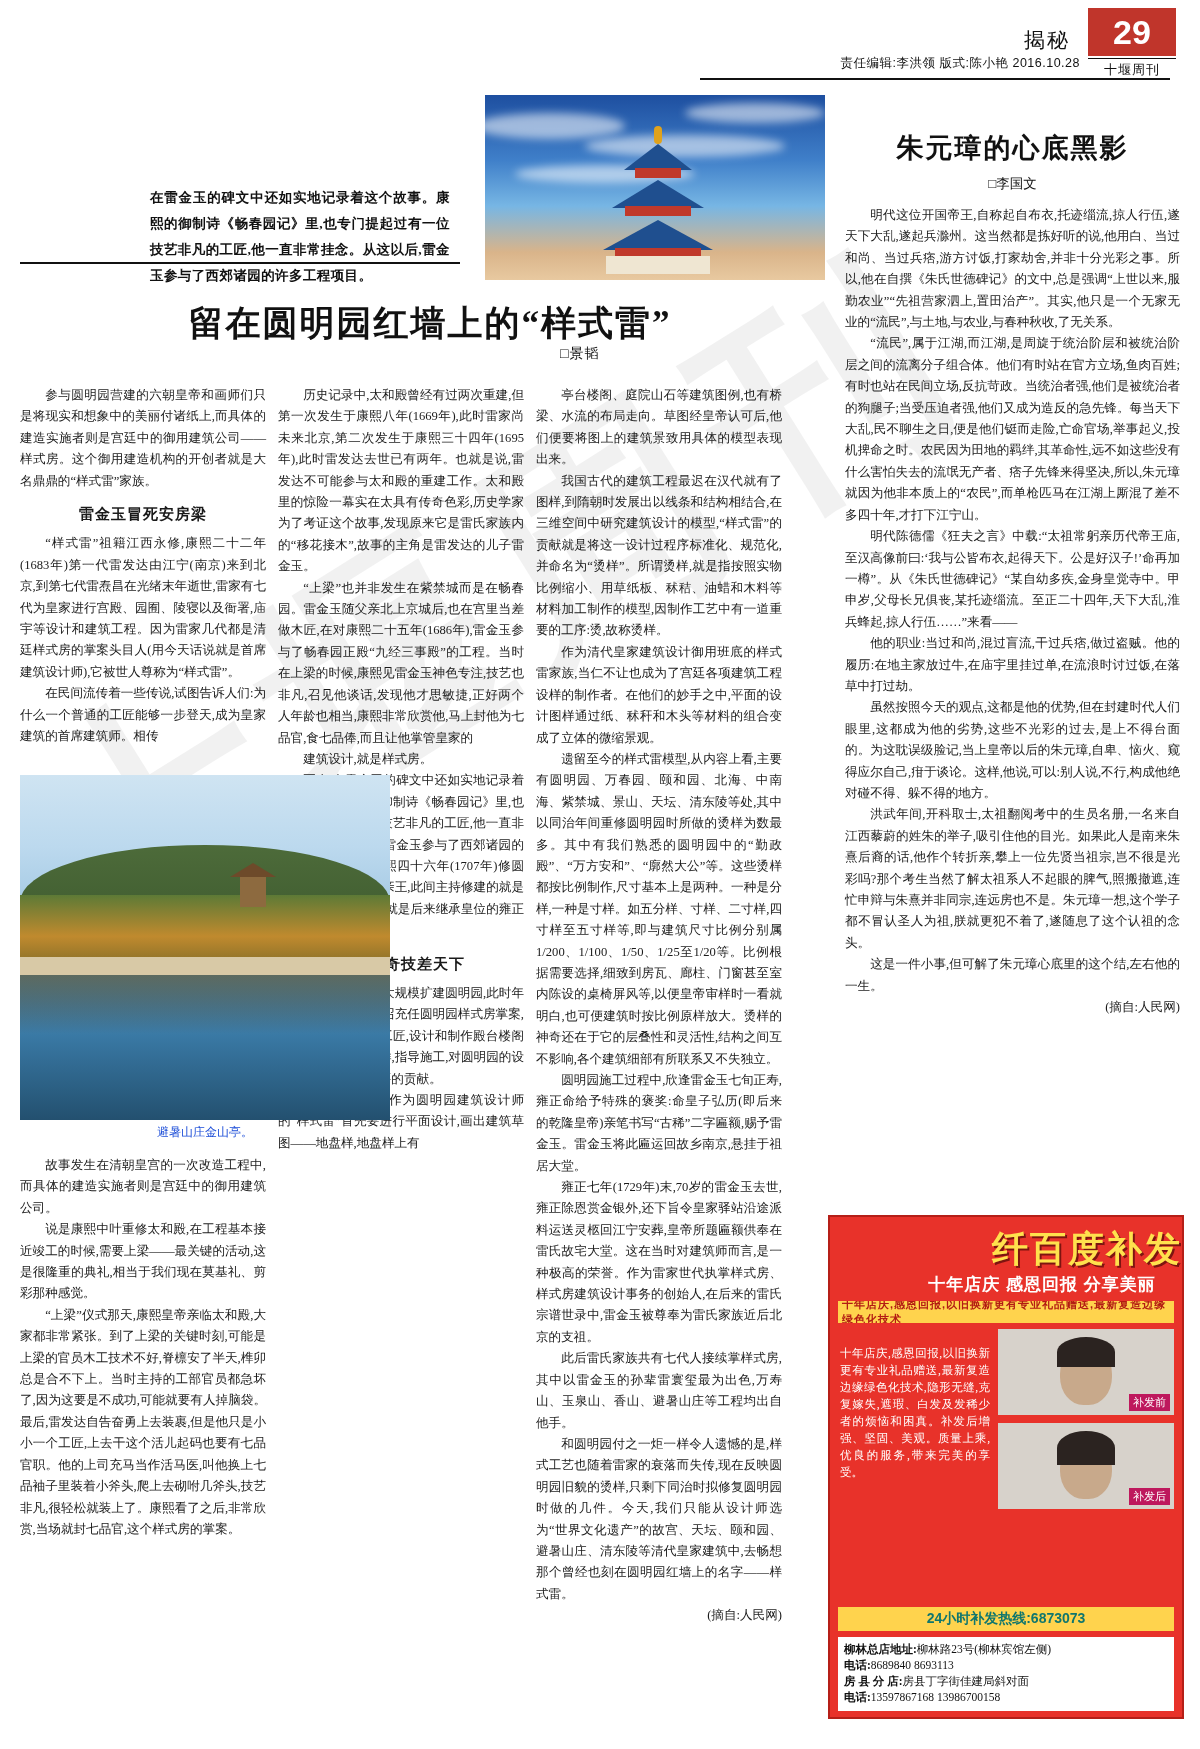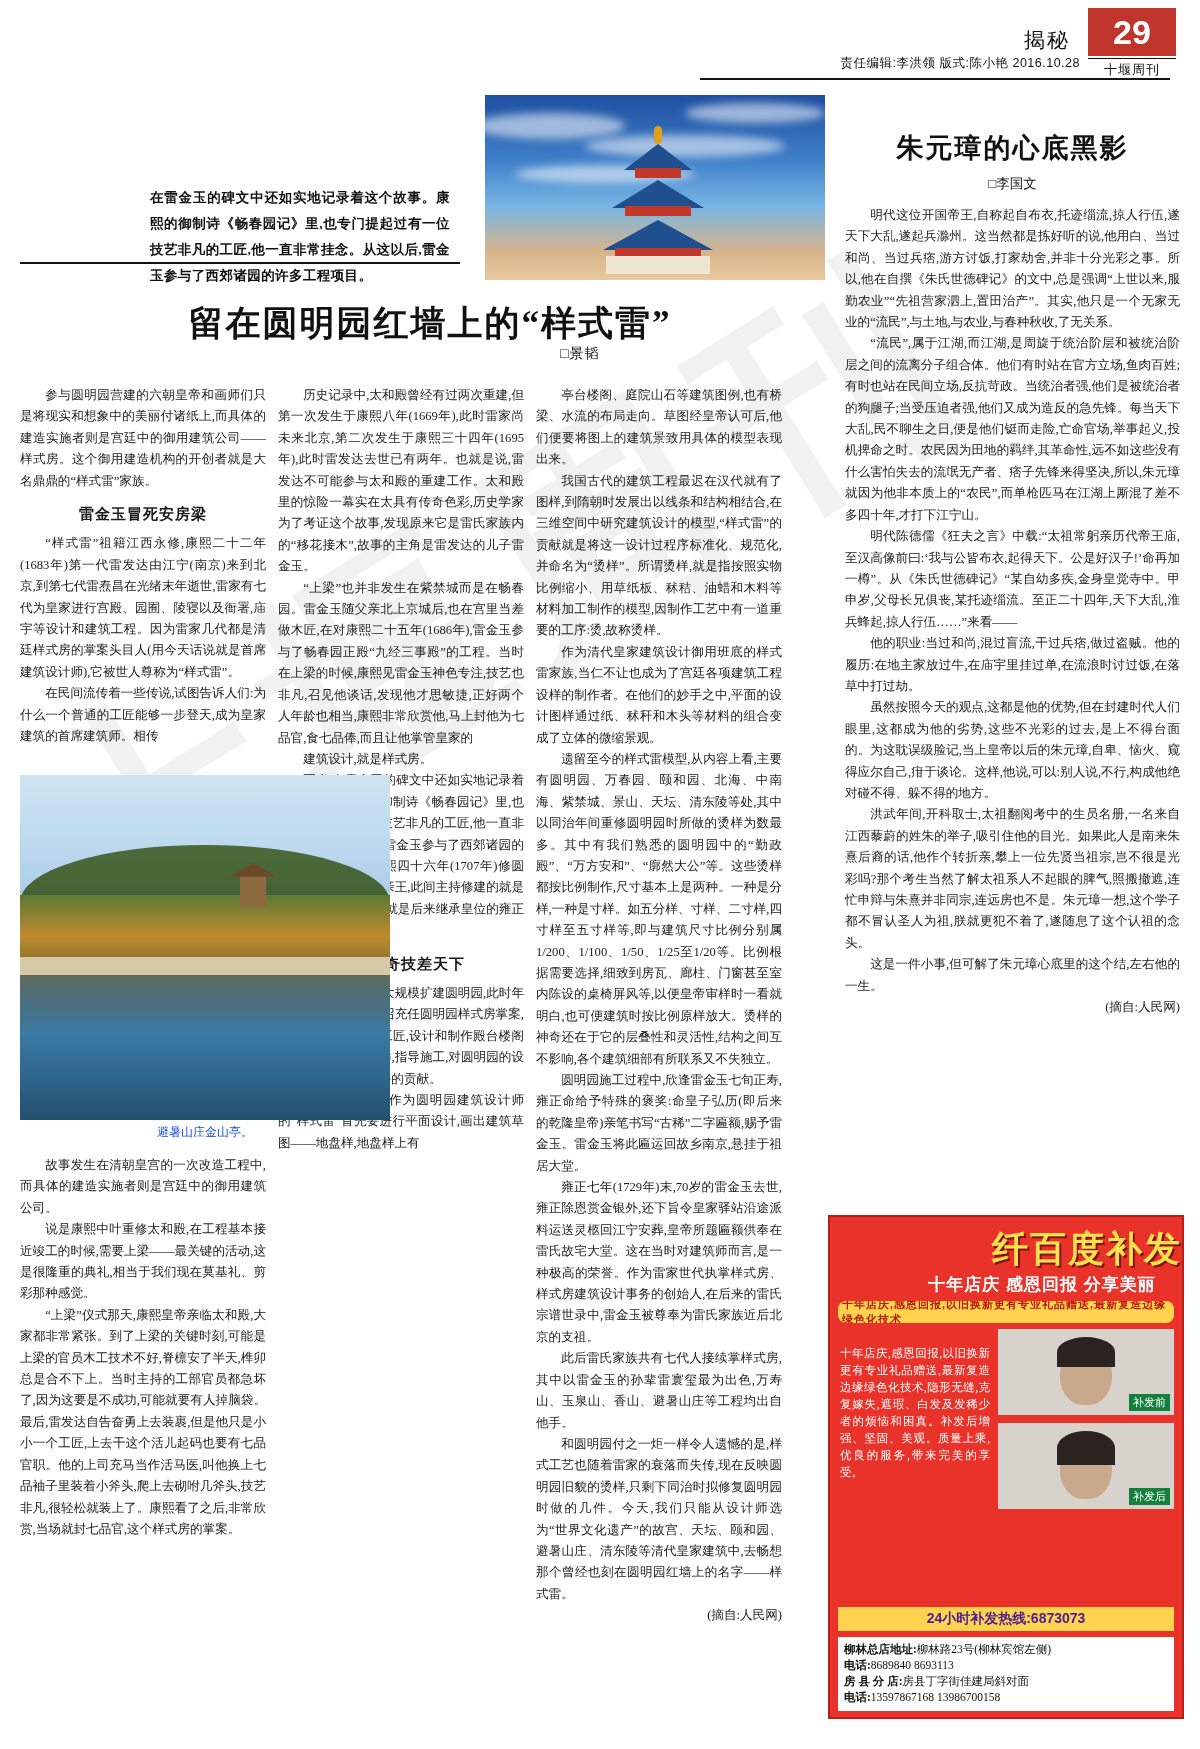--- a/index.html
+++ b/index.html
@@ -152,37 +152,36 @@
   .ad-sub{
     position:absolute;left:0;top:56px;width:424px;text-align:center;
     font-size:17px;font-weight:bold;color:#fff;letter-spacing:1px;
     font-family:"Liberation Sans","DejaVu Sans",sans-serif;
   }
   .ad-band{
     position:absolute;left:8px;top:84px;width:336px;height:22px;background:#ffd34d;
     display:flex;align-items:center;justify-content:center;
     font-size:14px;font-weight:bold;color:#b31b13;letter-spacing:1px;
     font-family:"Liberation Sans","DejaVu Sans",sans-serif;
-    border-radius:8px;
   }
   .ad-copy{
     position:absolute;left:10px;top:112px;width:150px;
     font-size:11.5px;line-height:17px;color:#fff;text-align:justify;margin-top:16px;
   }
   .ad-faces{position:absolute;right:8px;top:112px;width:176px;}
   .face{position:relative;width:176px;height:86px;margin-bottom:8px;background:#d7d2cb;overflow:hidden;}
   .face .head{position:absolute;left:50%;top:14px;transform:translateX(-50%);
     width:52px;height:62px;border-radius:50% 50% 45% 45%;background:#c8a98b;}
   .face .hair{position:absolute;left:50%;top:8px;transform:translateX(-50%);
     width:58px;height:30px;border-radius:50% 50% 0 0;background:#2b2320;}
-  .face .tagg{position:absolute;right:4px;bottom:4px;font-size:11px;color:#fff;background:#15803d;padding:1px 4px;}
+  .face .tagg{position:absolute;right:4px;bottom:4px;font-size:11px;color:#fff;background:#be185d;padding:1px 4px;}
   .ad-hot{
     position:absolute;left:8px;bottom:86px;width:336px;height:24px;background:#ffd34d;
     display:flex;align-items:center;justify-content:center;
-    font-size:14px;font-weight:bold;color:#4c1d95;
+    font-size:14px;font-weight:bold;color:#0f766e;
     font-family:"Liberation Sans","DejaVu Sans",sans-serif;
   }
   .ad-foot{
     position:absolute;left:8px;bottom:6px;width:336px;height:74px;background:#fff;color:#111;
     font-size:11.5px;line-height:16px;padding:4px 6px;box-sizing:border-box;
   }
   .ad-foot .row{display:flex;}
   .ad-foot .lbl{font-weight:bold;white-space:nowrap;}
 
   

